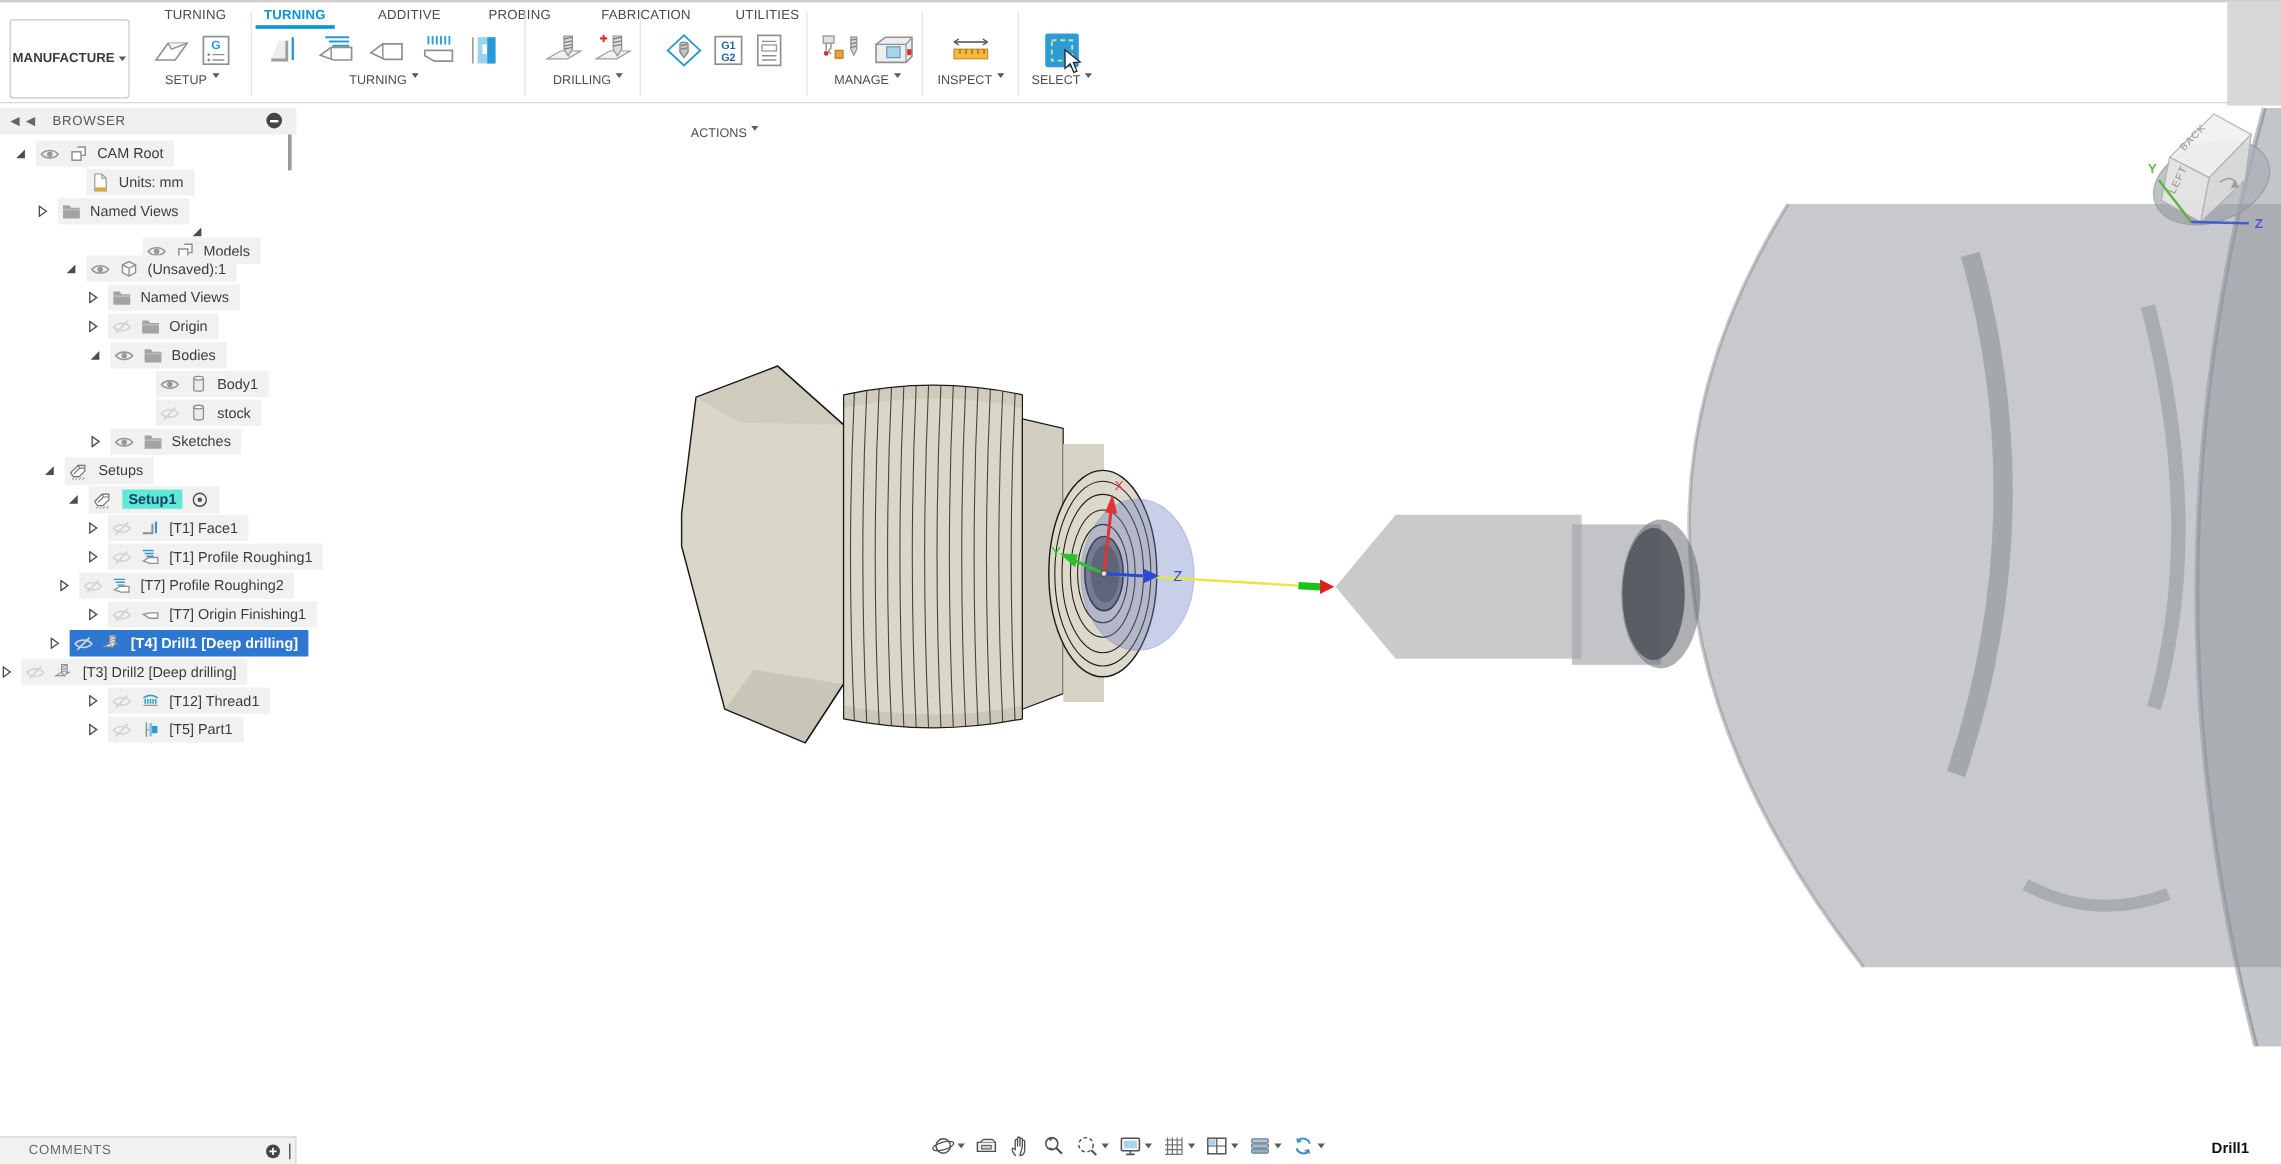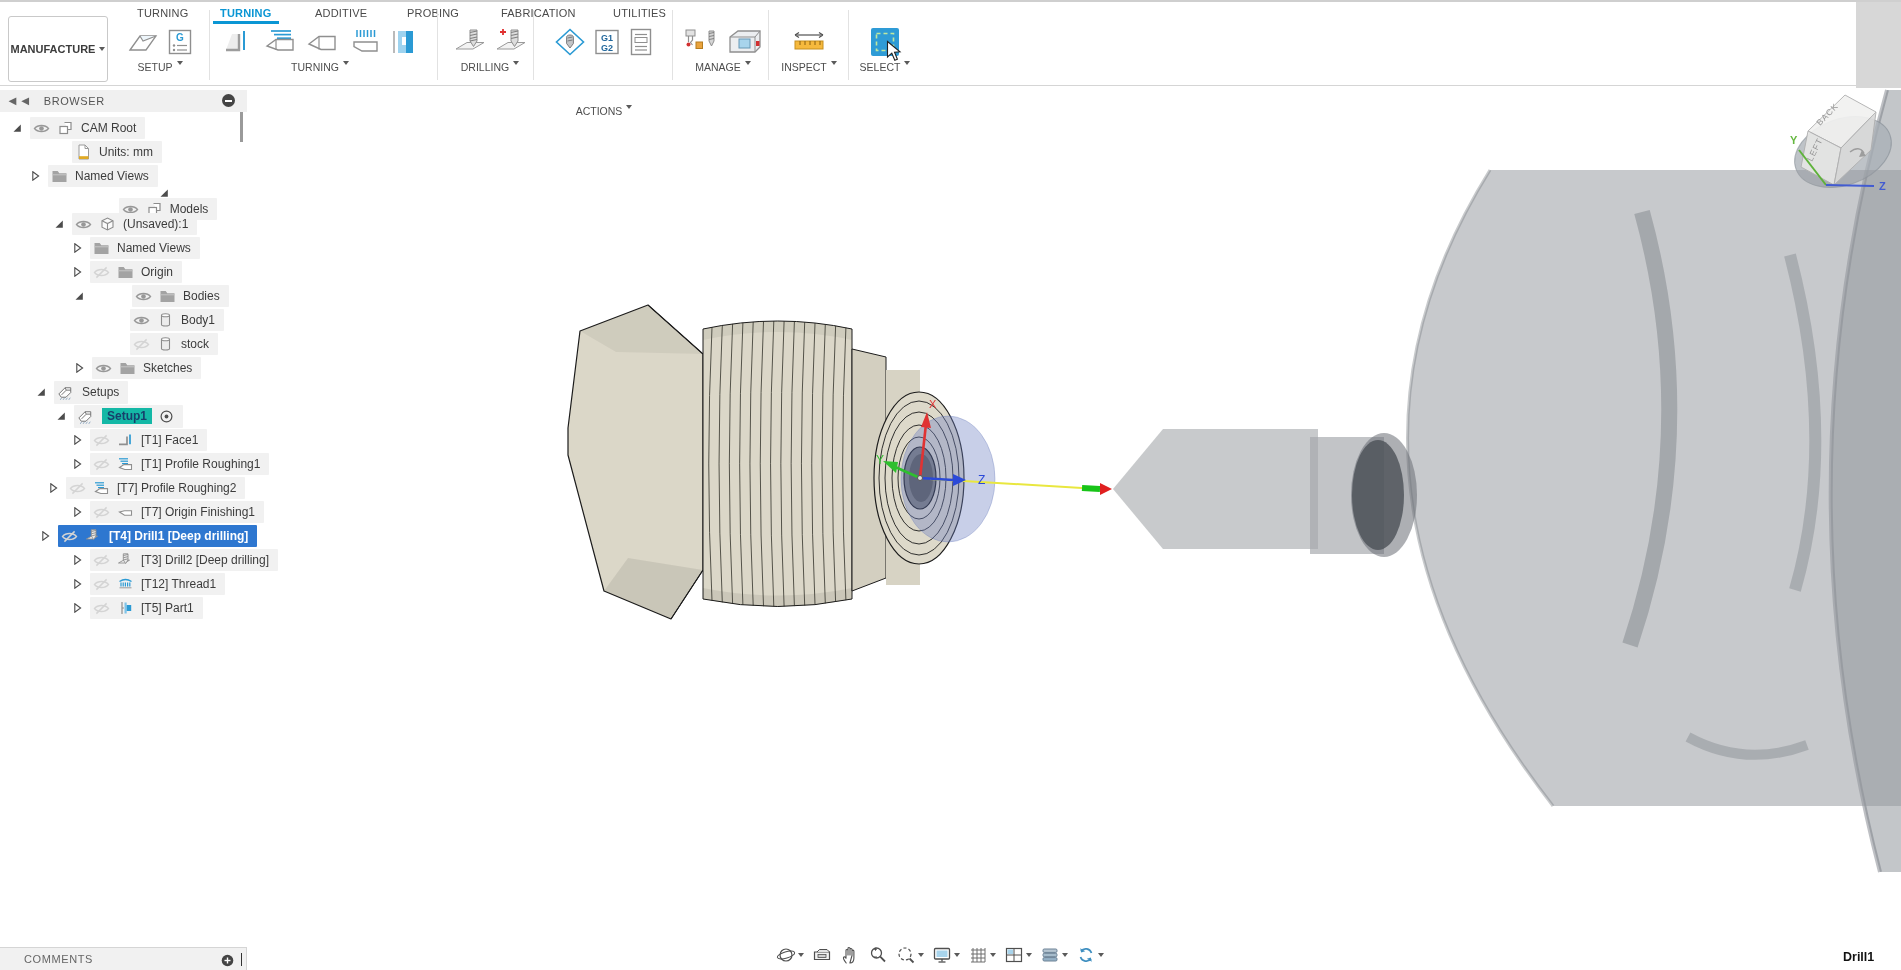--- a/index.html
+++ b/index.html
@@ -34,21 +34,21 @@
     background:#444; }
   .bdot::after { content:""; position:absolute; left:3px; top:6px; width:7px; height:1.6px; background:#fff; }
   .bscroll { position:absolute; left:240px; top:26px; width:3px; height:30px; background:#9a9a9a; }
   .tree { margin-top:4px; }
   .trow { height:24px; display:flex; align-items:center; font-size:12px; color:#3c3c3c; white-space:nowrap; }
   .exp { width:10px; height:10px; margin-right:8px; flex:0 0 auto; display:flex; }
   .expspace { width:18px; flex:0 0 auto; }
   .rbox { display:flex; align-items:center; gap:7px; background:#f1f1f1; padding:3px 9px 3px 3px;
     border-radius:1px; }
   .rbox.selected { background:#2e77d0; color:#fff; font-weight:bold; }
-  .setup-label { background:#14b8a6; color:#173f6b; font-weight:bold; padding:1px 5px; }
+  .setup-label { background:#5eead4; color:#173f6b; font-weight:bold; padding:1px 5px; }
   .ic { display:flex; }
 
   
   .vpsvg { position:absolute; left:0; top:0; z-index:1; }
 
   
   .comments { position:absolute; left:0; bottom:0; width:247px; height:23px; background:#f1f1f1;
     border-top:1px solid #d5d5d5; border-right:1px solid #d5d5d5; display:flex; align-items:center; z-index:20; }
   .clabel { font-size:11px; color:#666; letter-spacing:.6px; margin-left:24px; }
   .cplus { position:absolute; right:12px; top:5px; }
@@ -546,21 +546,21 @@
           </span>
           <span class="ic">
             <svg width="17" height="16" viewBox="0 0 17 16">
               <path d="M1.5 3 h5.2 l1.6 2.2 H15.5 V14 H1.5 z" fill="#a3a3a3"></path>
               <path d="M1.5 6.8 H15.5" stroke="#c6c6c6" stroke-width="1"></path>
             </svg>
           </span>
           <span>Origin</span>
         </div>
       </div>
-      <div class="trow" style="padding-left: 74px; gap: 40px;">
+      <div class="trow" style="padding-left: 74px;">
         <span class="ic exp">
           <svg width="10" height="10" viewBox="0 0 10 10">
             <polygon points="1.5,8.8 8.8,8.8 8.8,1.5" fill="#4c4c4c"></polygon>
           </svg>
         </span>
         <div class="rbox">
           <span class="ic">
             <svg width="17" height="13" viewBox="0 0 18 14">
               <path d="M1.5 7 C5 2.6 13 2.6 16.5 7 C13 11.4 5 11.4 1.5 7 Z" fill="none" stroke="#989898" stroke-width="1.5"></path>
               <circle cx="9" cy="7" r="2.5" fill="#989898"></circle>
@@ -798,21 +798,21 @@
               <g stroke="#8f8f8f" stroke-width="0.9">
                 <line x1="6.3" y1="3.6" x2="11" y2="2.4"></line>
                 <line x1="6.3" y1="5.8" x2="11" y2="4.6"></line>
                 <line x1="6.3" y1="8" x2="11" y2="6.8"></line>
               </g>
             </svg>
           </span>
           <span>[T4] Drill1 [Deep drilling]</span>
         </div>
       </div>
-      <div class="trow" style="padding-left: 72px;">
+      <div class="trow" style="">
         <span class="ic exp">
           <svg width="10" height="10" viewBox="0 0 10 10">
             <polygon points="2.8,0.8 8.6,5 2.8,9.2" fill="#fdfdfd" stroke="#4c4c4c" stroke-width="1.1"></polygon>
           </svg>
         </span>
         <div class="rbox">
           <span class="ic">
             <svg width="17" height="13" viewBox="0 0 18 14">
               <path d="M1.5 7 C5 2.6 13 2.6 16.5 7 C13 11.4 5 11.4 1.5 7 Z" fill="none" stroke="#d4d4d4" stroke-width="1.5"></path>
               <line x1="3.5" y1="12.5" x2="14.5" y2="1.5" stroke="#d4d4d4" stroke-width="1.6"></line>

